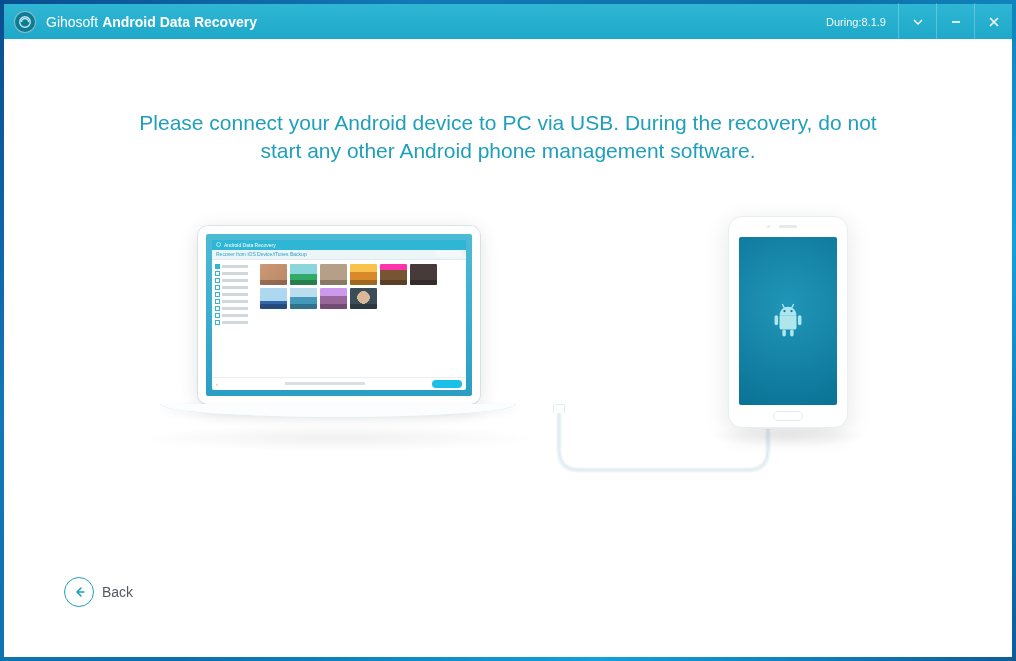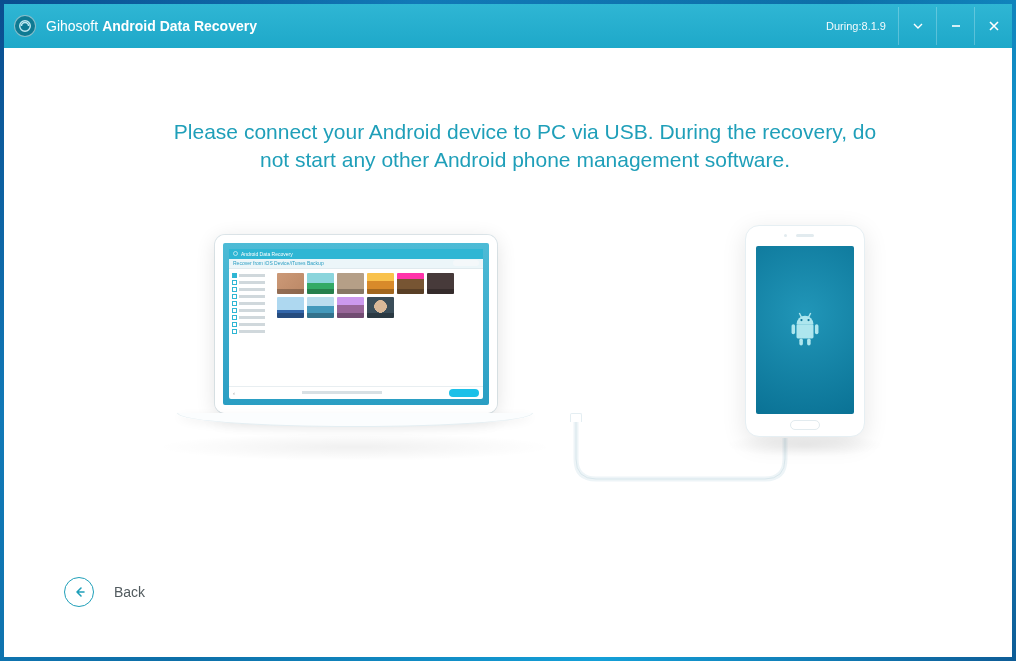--- a/index.html
+++ b/index.html
@@ -6,21 +6,21 @@
     body {
       width: 1016px;
       height: 661px;
       font-family: "Segoe UI", Arial, sans-serif;
       background: linear-gradient(135deg, #0a4d8f 0%, #1179b7 25%, #0d6fa8 50%, #14a0d8 75%, #0e5c96 100%);
       overflow: hidden;
       position: relative;
     }
     .outer { position: absolute; inset: 4px; display: flex; flex-direction: column; }
     .titlebar {
-      height: 44px;
+      height: 35px;
       background: linear-gradient(#2fb6d4, #1ea8c9);
       display: flex; align-items: center;
       padding-left: 10px;
       color: #fff;
     }
     .logo {
       width: 22px; height: 22px; border-radius: 50%;
       background: #0e7a93;
       display: flex; align-items: center; justify-content: center;
       margin-right: 10px;
@@ -34,21 +34,20 @@
     .winbtn {
       width: 38px; height: 38px; display:flex; align-items:center; justify-content:center;
       border-left: 1px solid rgba(255,255,255,.25);
       cursor: pointer;
     }
     .winbtn svg { width: 12px; height: 12px; }
     .content {
       flex: 1; background: #fff;
       display: flex; flex-direction: column;
       position: relative;
-      padding-left: 34px;
     }
     .instruction {
       text-align: center;
       color: #1f9fb9;
       font-size: 21px;
       font-weight: 400;
       padding: 70px 120px 10px;
       line-height: 1.35;
     }
     .illustration {
@@ -105,21 +104,21 @@
     }
     .speaker { position:absolute; top:8px; left:50%; transform:translateX(-50%); width:18px; height:3px; background:#e2ebef; border-radius:2px;}
     .camera { position:absolute; top:8px; left:38px; width:3px; height:3px; background:#e2ebef; border-radius:50%;}
     .phonescreen { width:100%; height:100%; background: radial-gradient(circle at 50% 40%, #2196b8, #0a7295); border-radius:2px; display:flex; align-items:center; justify-content:center;}
     .homebtn { position:absolute; bottom:6px; left:50%; transform:translateX(-50%); width:30px; height:10px; border:1px solid #e2ebef; border-radius:5px;}
     .pshadow { position:absolute; top:208px; left:-20px; width:160px; height:24px; background:radial-gradient(ellipse at center, rgba(0,0,0,.06), transparent 70%); }
     
     .cable { position:absolute; left:0; top:0; pointer-events:none;}
     .usbplug { position:absolute; left:445px; top:178px; width:12px; height:9px; background:#fff; border:1px solid #e4eef2; border-bottom:none; border-radius:2px 2px 0 0;}
     
-    .back { position:absolute; bottom:50px; left:60px; display:flex; align-items:center; gap:20px; cursor:pointer; }
+    .back { position:absolute; bottom:50px; left:60px; display:flex; align-items:center; gap:8px; cursor:pointer; }
     .backcircle {
       width:30px; height:30px; border:1.5px solid #1f9fb9; border-radius:50%;
       display:flex; align-items:center; justify-content:center; color:#1f9fb9;
     }
     .backtxt { color:#525b5f; font-size:14px; }
     .srch { width:26px; height:6px; background:#f4f8fa; border-radius:3px; }
   </style>
 </head>
 <body>
 

